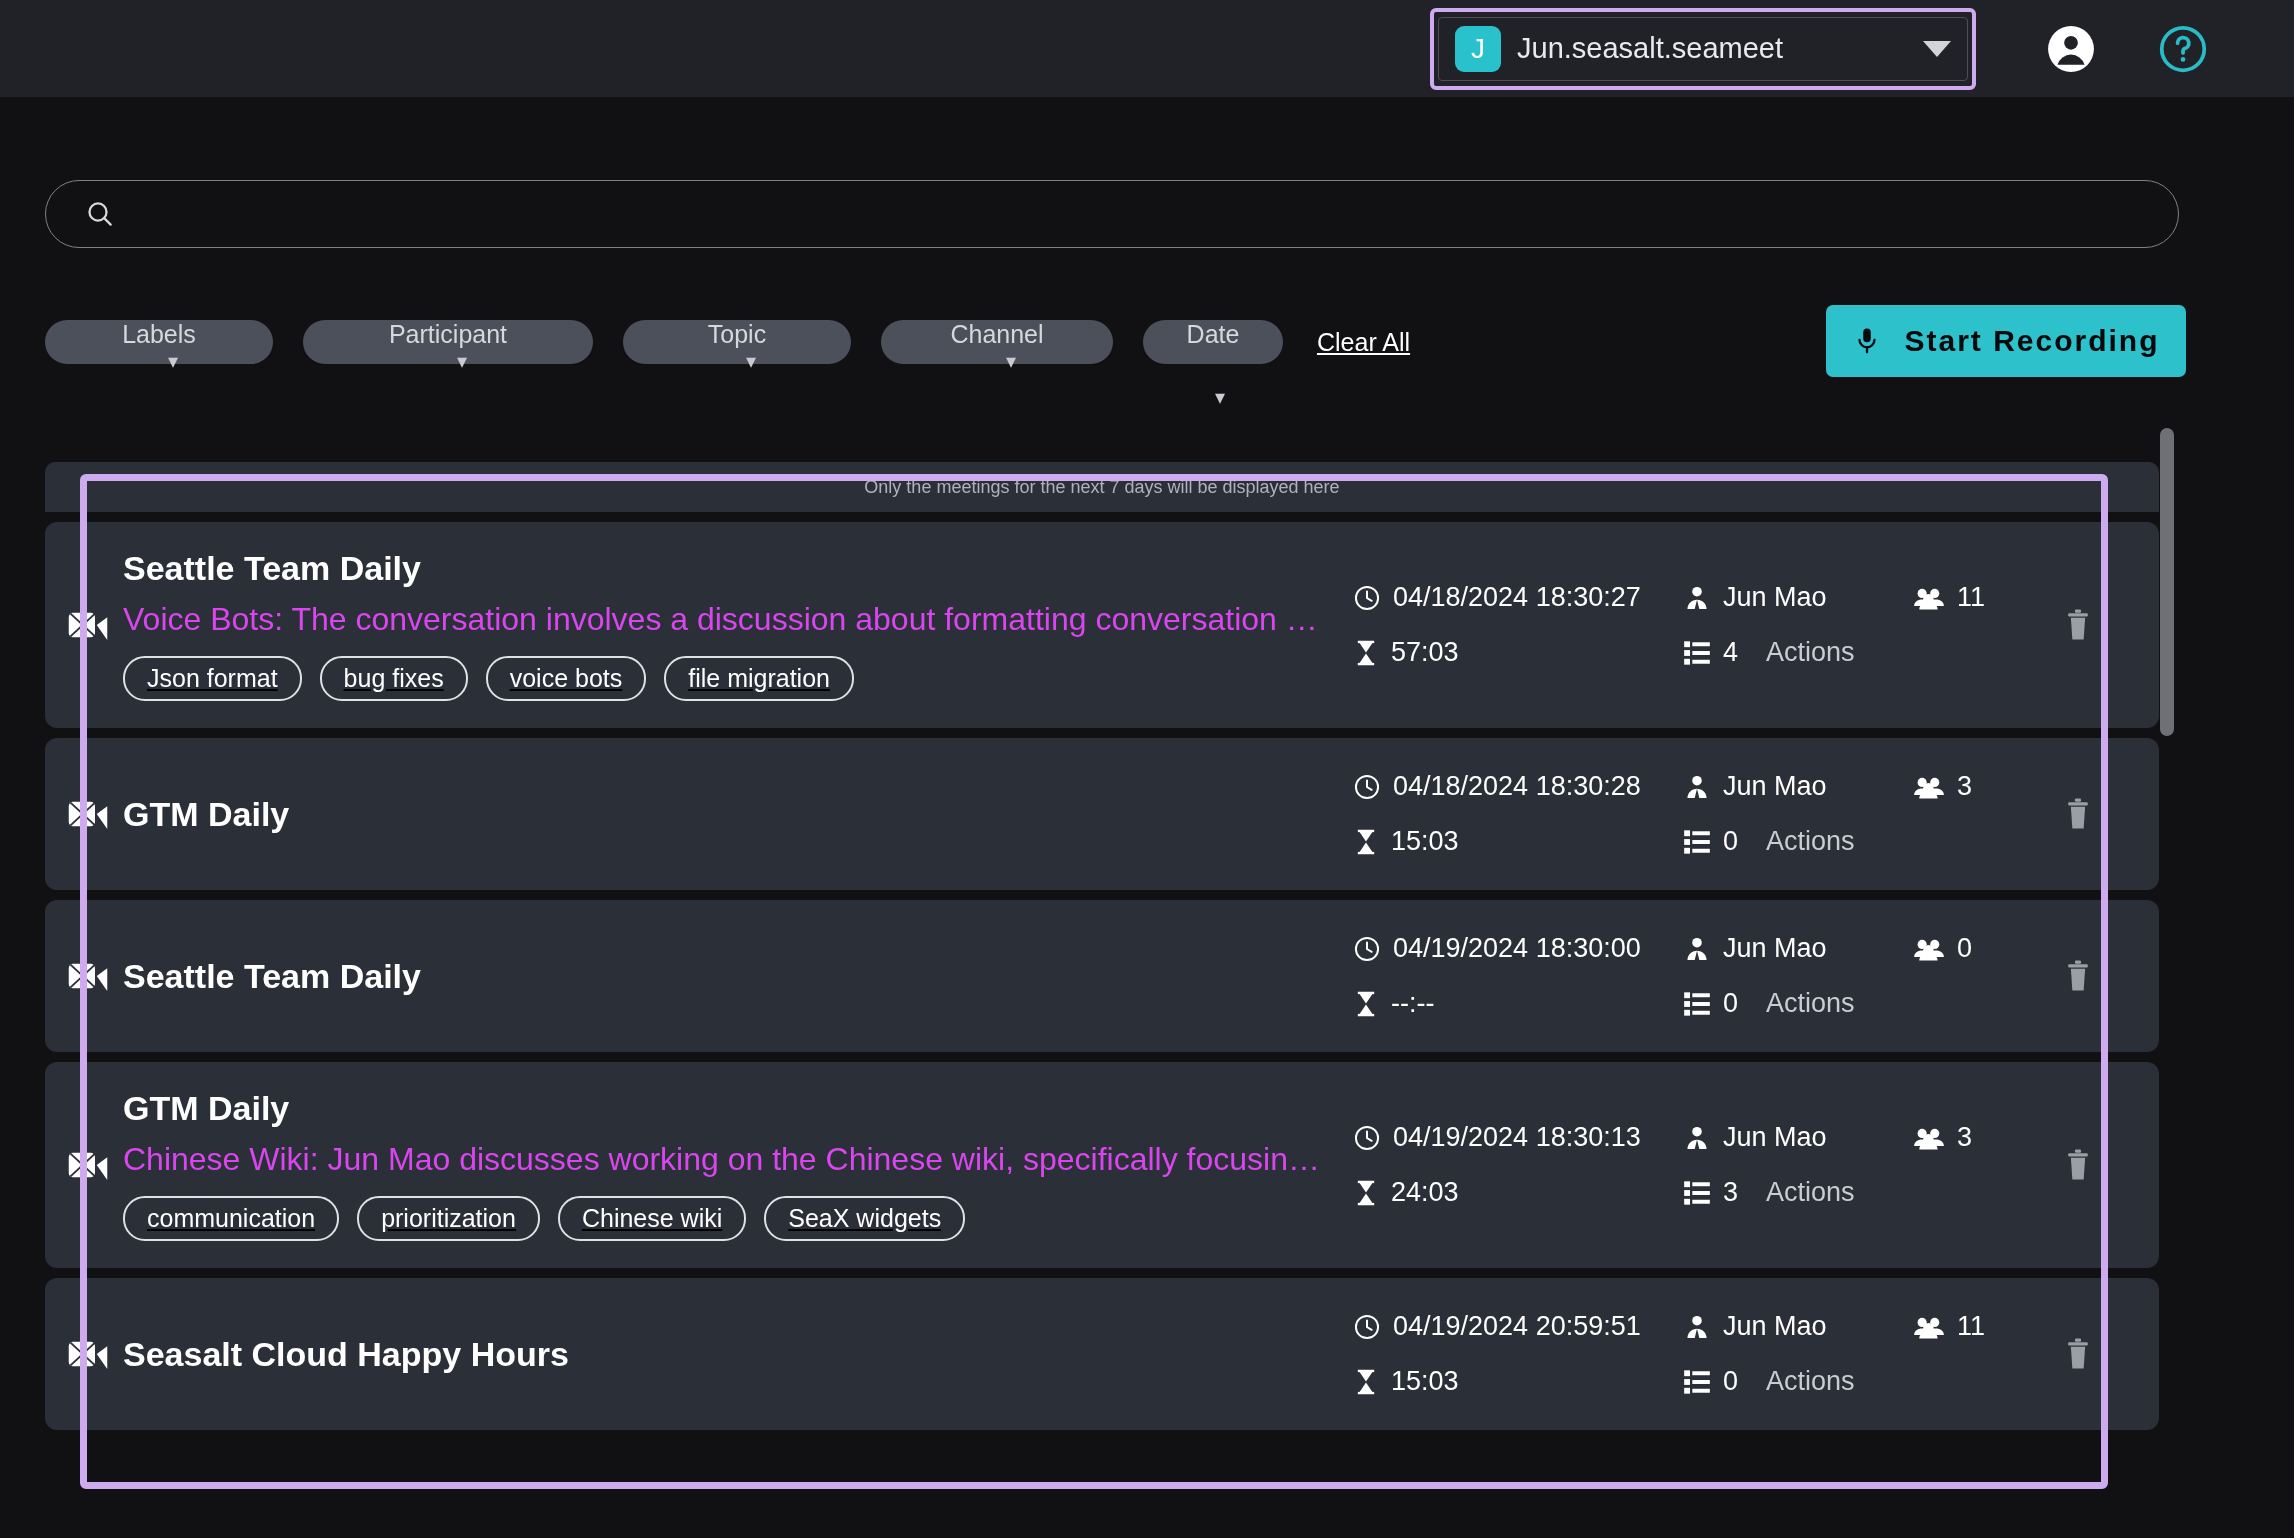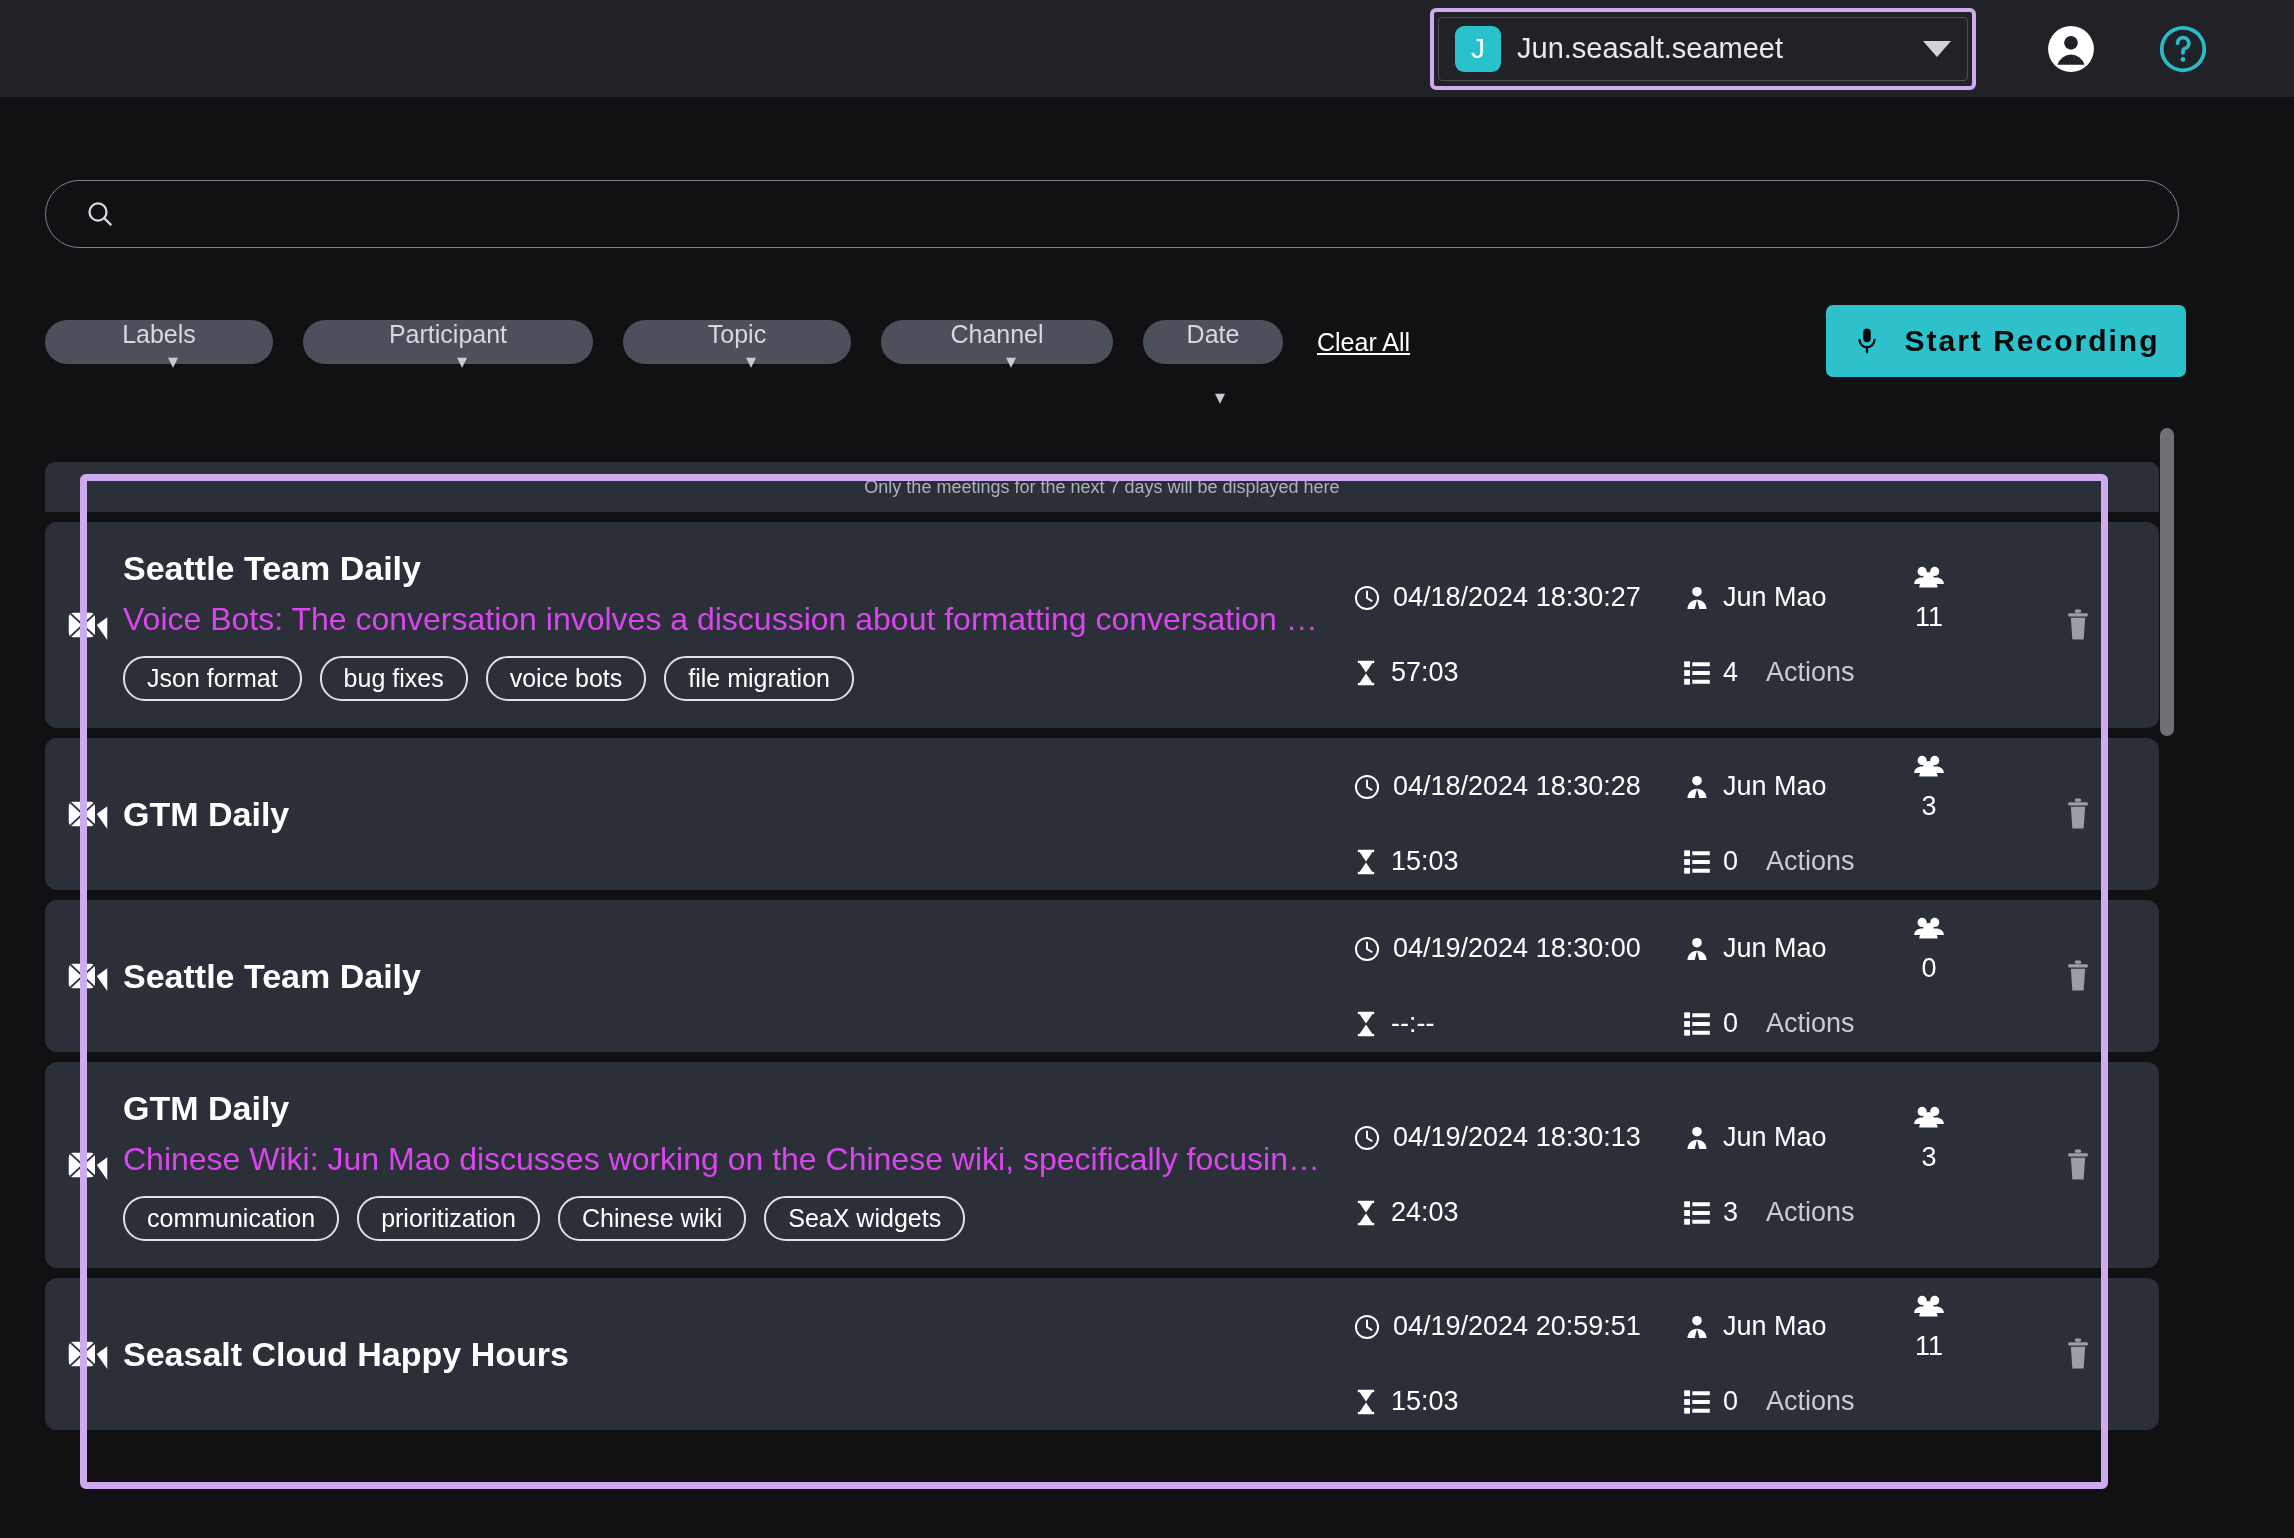--- a/index.html
+++ b/index.html
@@ -100,32 +100,32 @@
   }
   .card.tall { height: 206px; }
   .card.short { height: 152px; }
   .cam {
     position: absolute; left: 22px; top: 50%; transform: translateY(-50%);
     width: 42px; height: 32px;
   }
   .card-left { flex: 1 1 auto; min-width: 0; }
   .c-title { color: #ffffff; font-size: 34px; font-weight: bold; }
   .c-sum { color: #d946ef; font-size: 32px; margin-top: 13px; white-space: nowrap; overflow: hidden; }
-  .tags { display: flex; gap: 18px; margin-top: 18px; }
+  .tags { display: flex; gap: 18px; margin-top: 18px; text-decoration: underline; }
   .tag {
     border: 2px solid #dfe1e5; border-radius: 22px;
     color: #ffffff; font-size: 25px; padding: 6px 22px;
     white-space: nowrap;
   }
   .meta { width: 680px; flex: 0 0 auto; display: flex; flex-direction: column; gap: 24px; }
   .meta-row { display: flex; align-items: center; }
   .m-cell { display: flex; align-items: center; gap: 12px; color: #ffffff; font-size: 27px; }
   .m-date { width: 330px; }
   .m-owner { width: 230px; }
-  .m-people { justify-content: flex-start; flex-direction: column; }
+  .m-people { justify-content: flex-start; }
   .m-dur { width: 330px; }
   .m-act { width: 230px; }
   .m-act .lbl { color: #c9ccd2; margin-left: 16px; }
   .trash { width: 90px; flex: 0 0 auto; display: flex; justify-content: center; cursor: pointer; }
 
   
   .hl {
     position: absolute; pointer-events: none;
     border: 7px solid #ceaaee; border-radius: 6px;
   }

